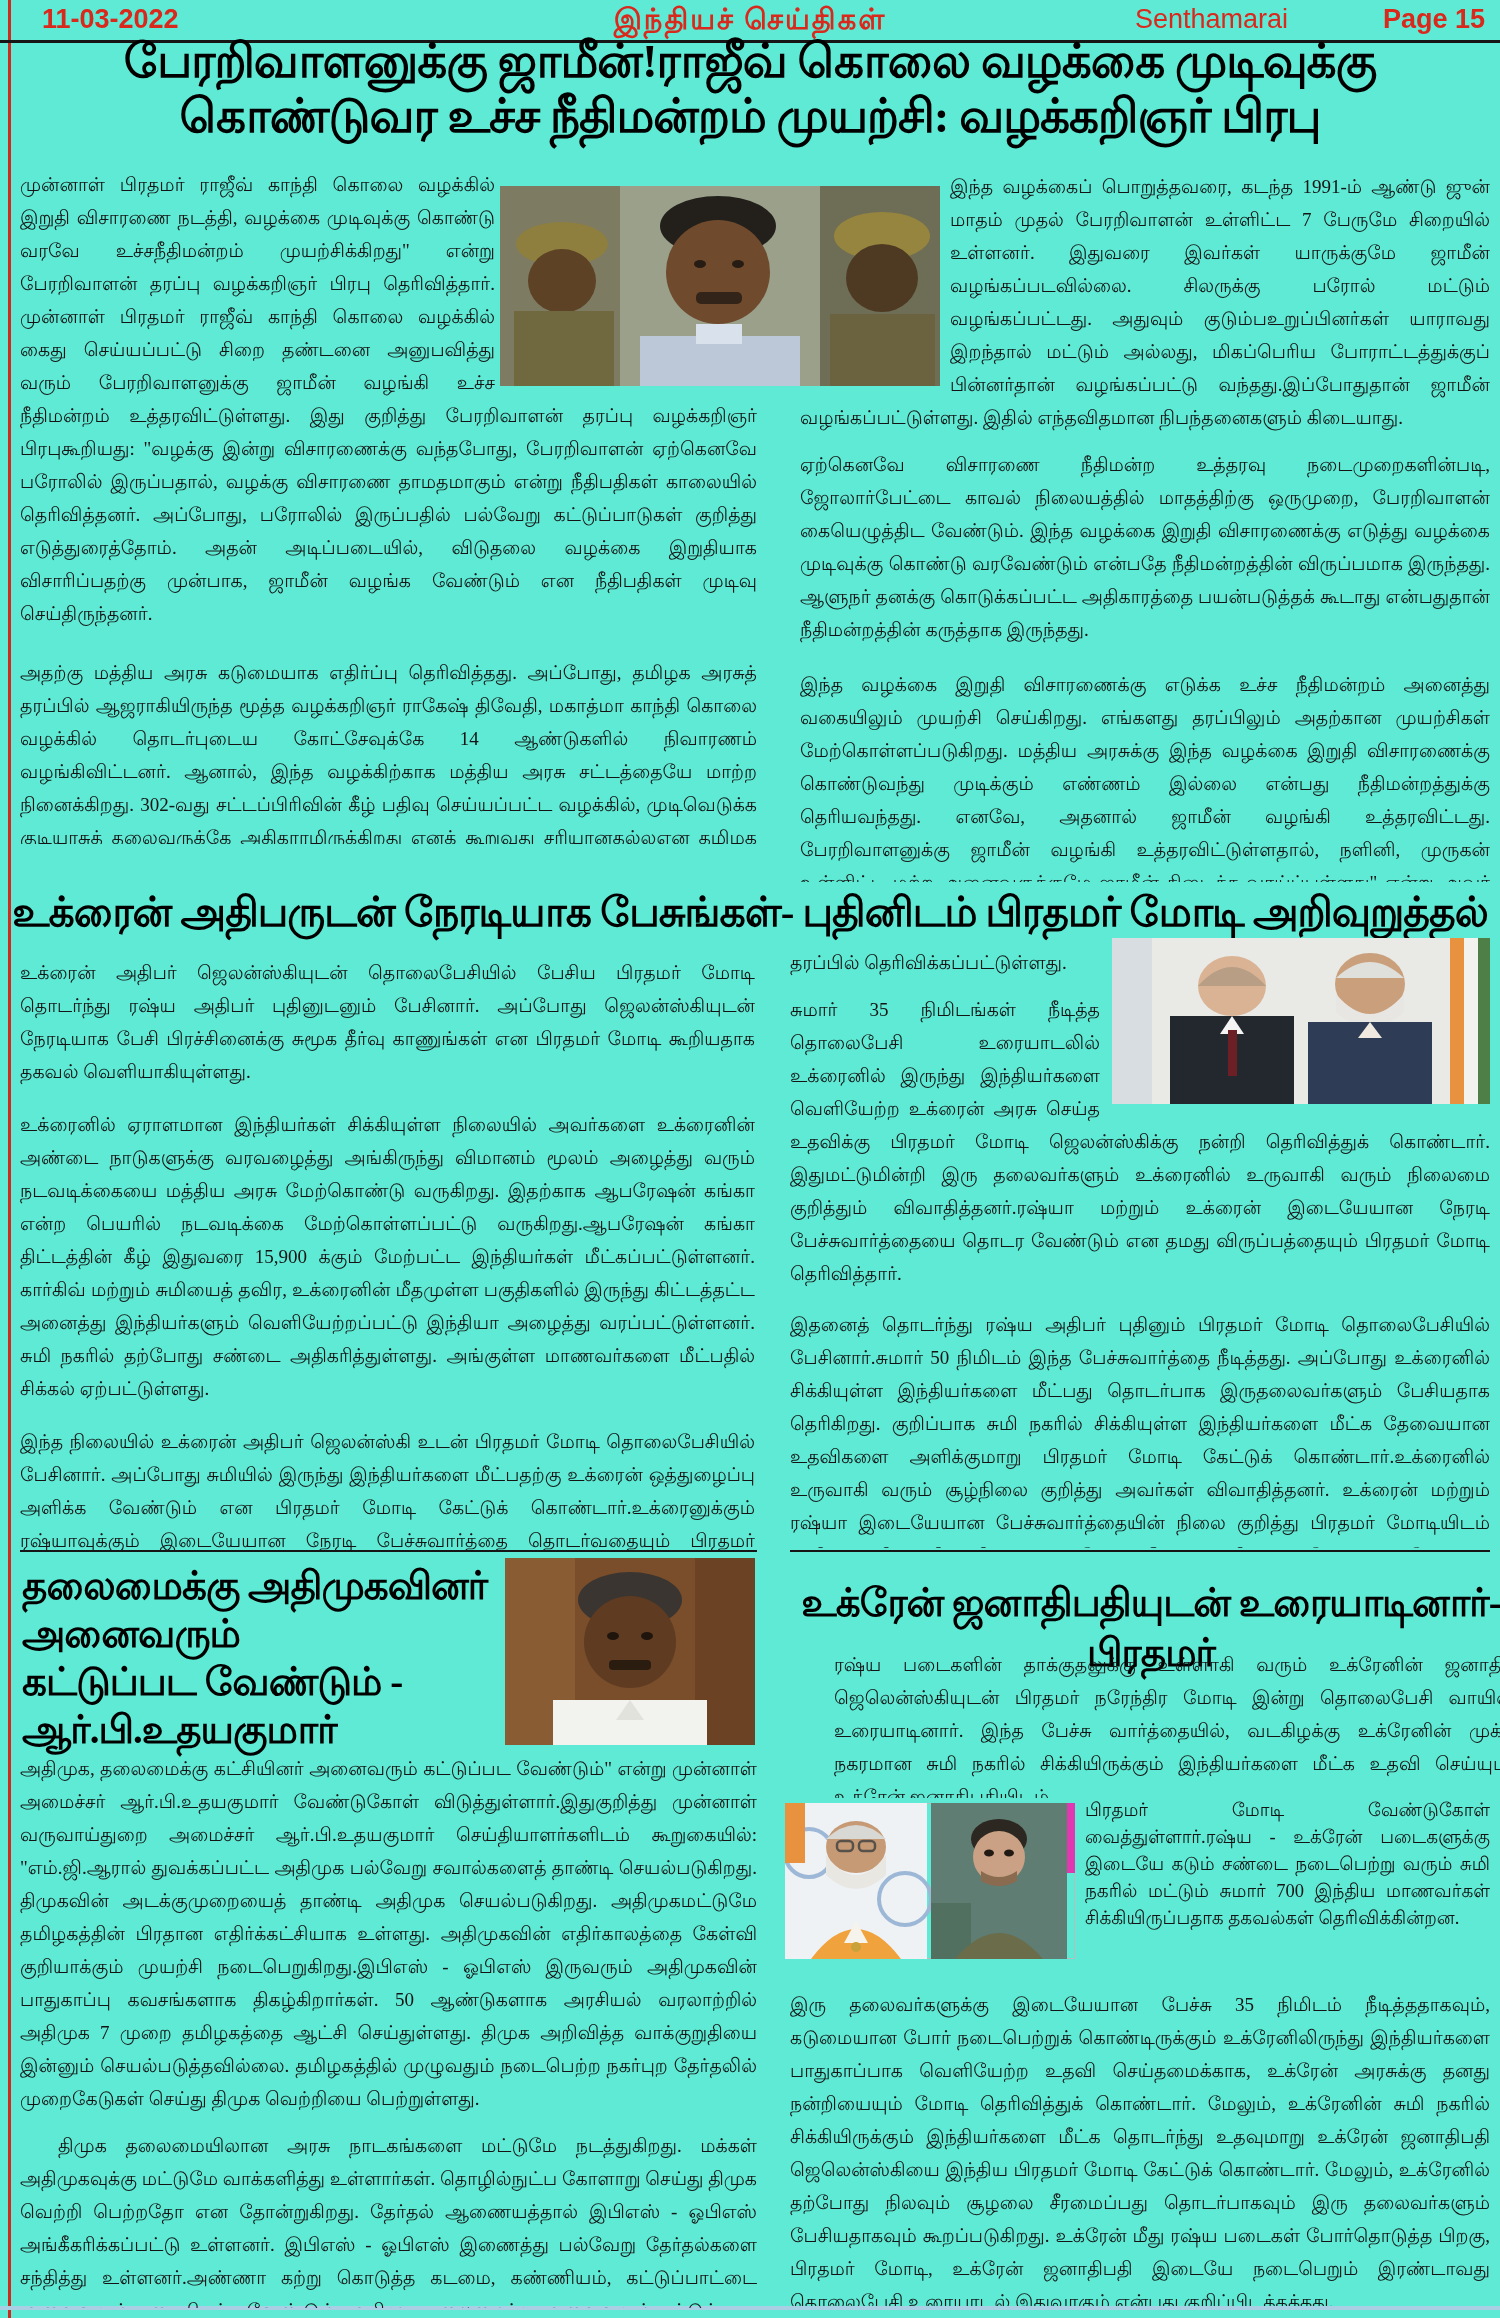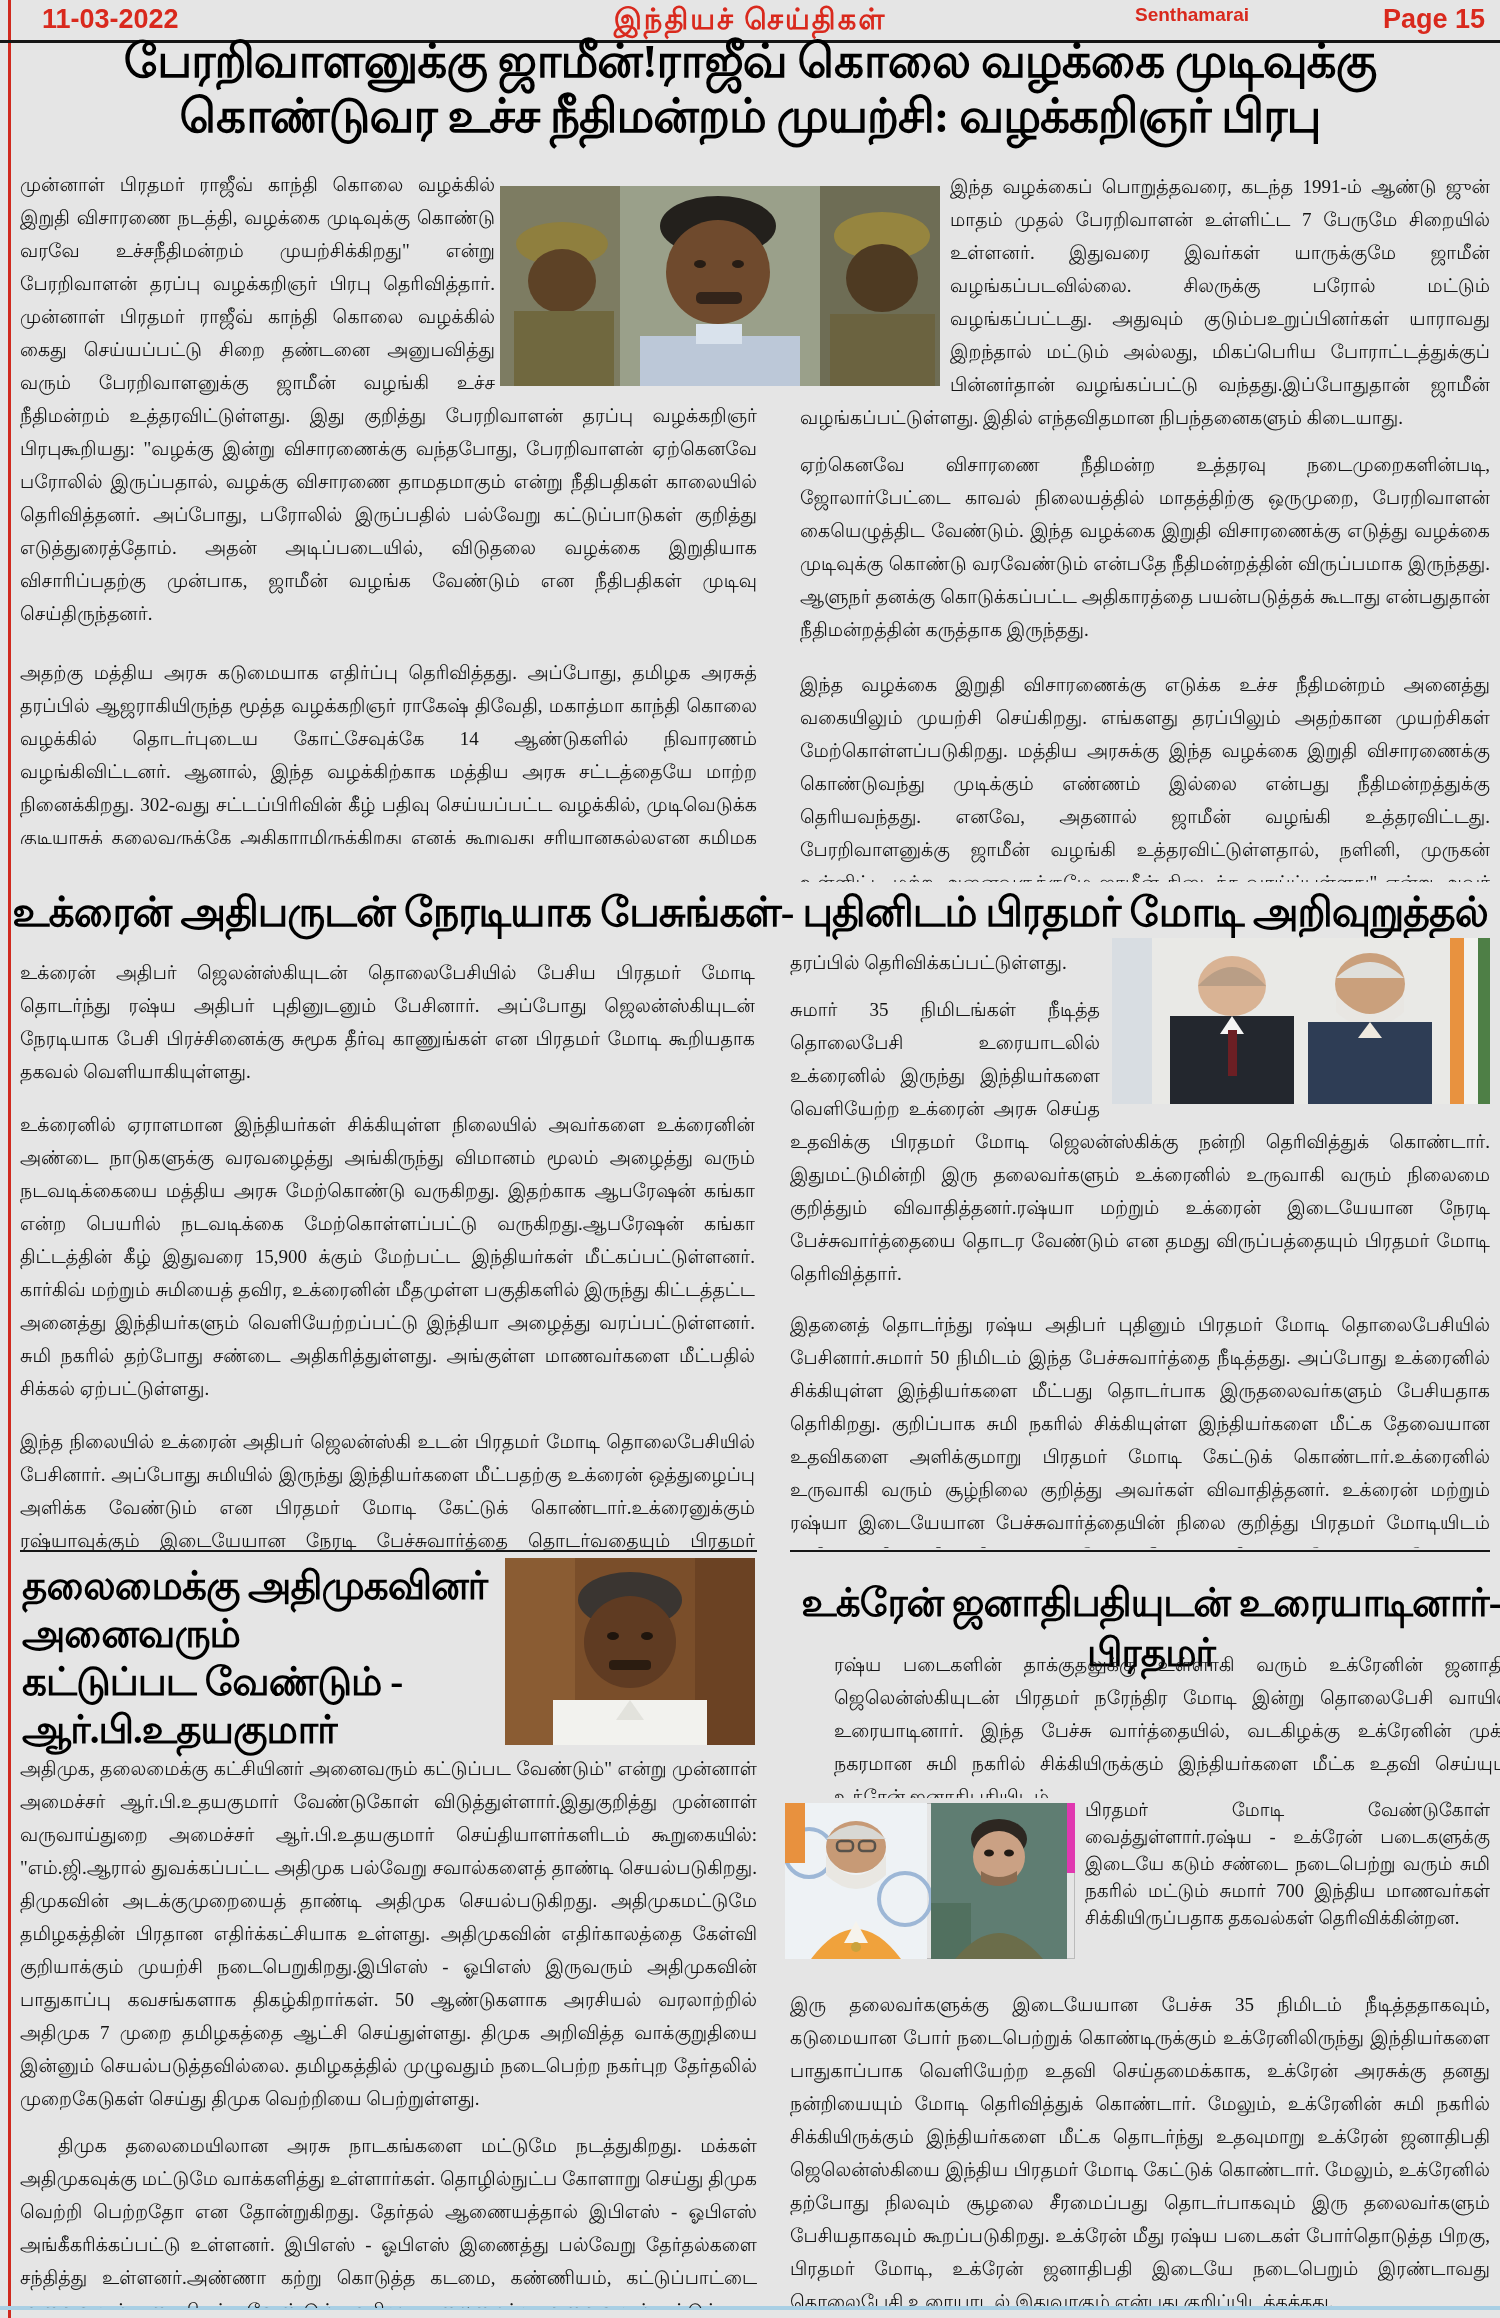--- a/index.html
+++ b/index.html
@@ -1,31 +1,31 @@
 <!DOCTYPE html>
 <html><head>
 <meta charset="utf-8">
 <style>
   html,body{margin:0;padding:0;background:#777;}
   .page{
-    position:relative;width:1500px;height:2318px;background:#e5e5e5;
+    position:relative;width:1500px;height:2318px;background:#5eead4;
     font-family:"Liberation Serif","DejaVu Serif",serif;color:#121212;
     overflow:hidden;margin:0 auto;
   }
   .edge-left{position:absolute;left:8px;top:0;width:3px;height:2318px;background:#d02a1e;}
   .edge-bottom{position:absolute;left:0;top:2306px;width:1500px;height:4px;background:#a9cfe4;}
 
   
   .masthead{position:absolute;left:0;top:0;width:1500px;height:40px;border-bottom:3px solid #161616;}
   .m-date{position:absolute;left:42px;top:4px;font-family:"Liberation Sans","DejaVu Sans",sans-serif;
     font-size:27px;font-weight:bold;color:#d9291d;}
   .m-title{position:absolute;left:0;width:1500px;top:3px;text-align:center;
     font-size:29px;font-weight:bold;color:#d9291d;letter-spacing:2px;}
   .m-brand{position:absolute;left:1135px;top:4px;font-family:"Liberation Sans","DejaVu Sans",sans-serif;
-    font-size:19px;font-weight:bold;color:#d9291d;}
+    font-size:27px;font-weight:normal;color:#d9291d;}
   .m-page{position:absolute;left:1383px;top:4px;font-family:"Liberation Sans","DejaVu Sans",sans-serif;
     font-size:27px;font-weight:bold;color:#d9291d;}
 
   
   .h1{position:absolute;left:20px;top:34px;width:1460px;text-align:center;
     font-size:47px;line-height:55px;font-weight:bold;color:#000;letter-spacing:-1px;}
   .banner2{position:absolute;left:10px;top:888px;width:1480px;text-align:center;
     font-size:41px;font-weight:bold;color:#000;letter-spacing:-1px;}
   .h3{position:absolute;left:22px;top:1562px;width:486px;
     font-size:39px;line-height:48px;font-weight:bold;color:#000;letter-spacing:-1px;}

